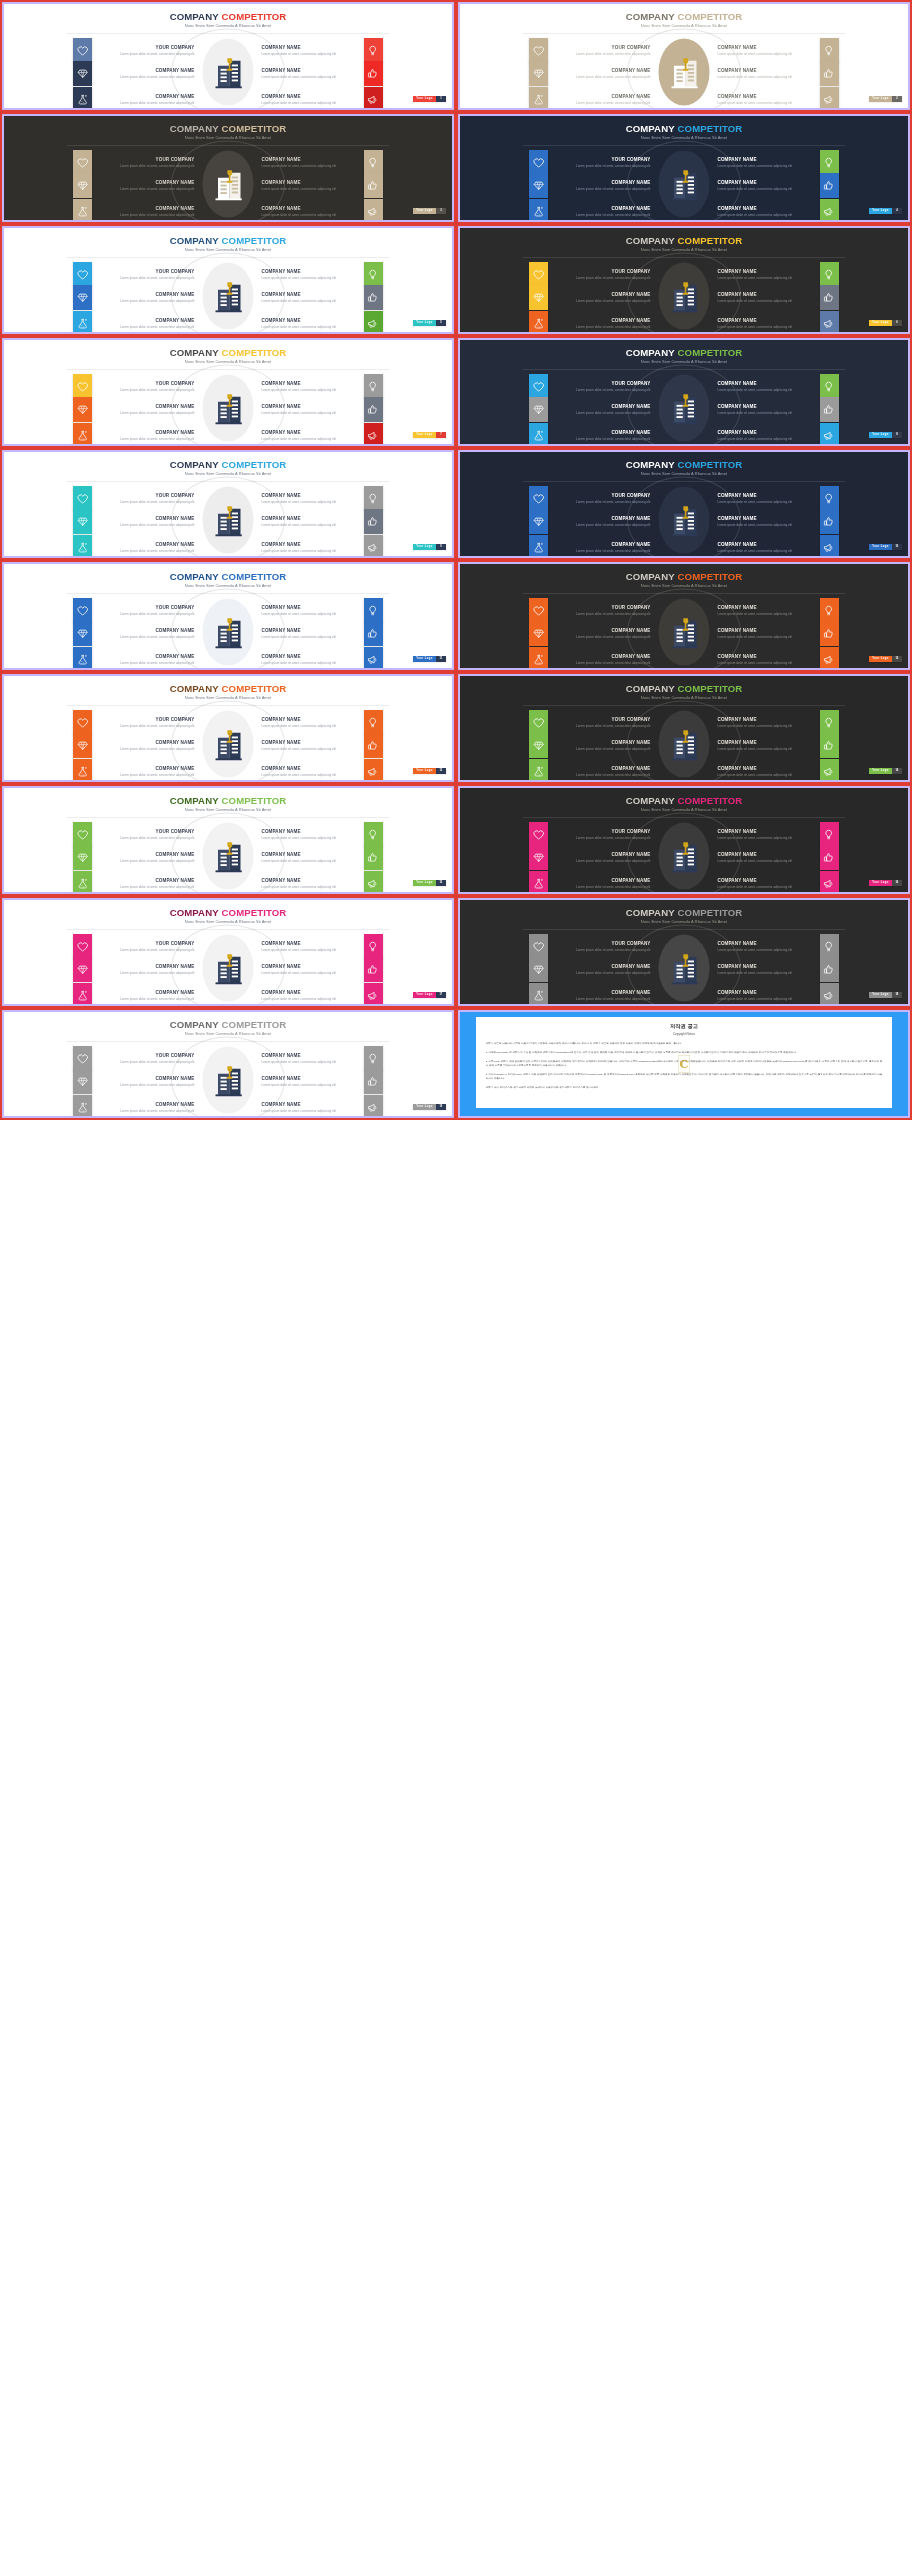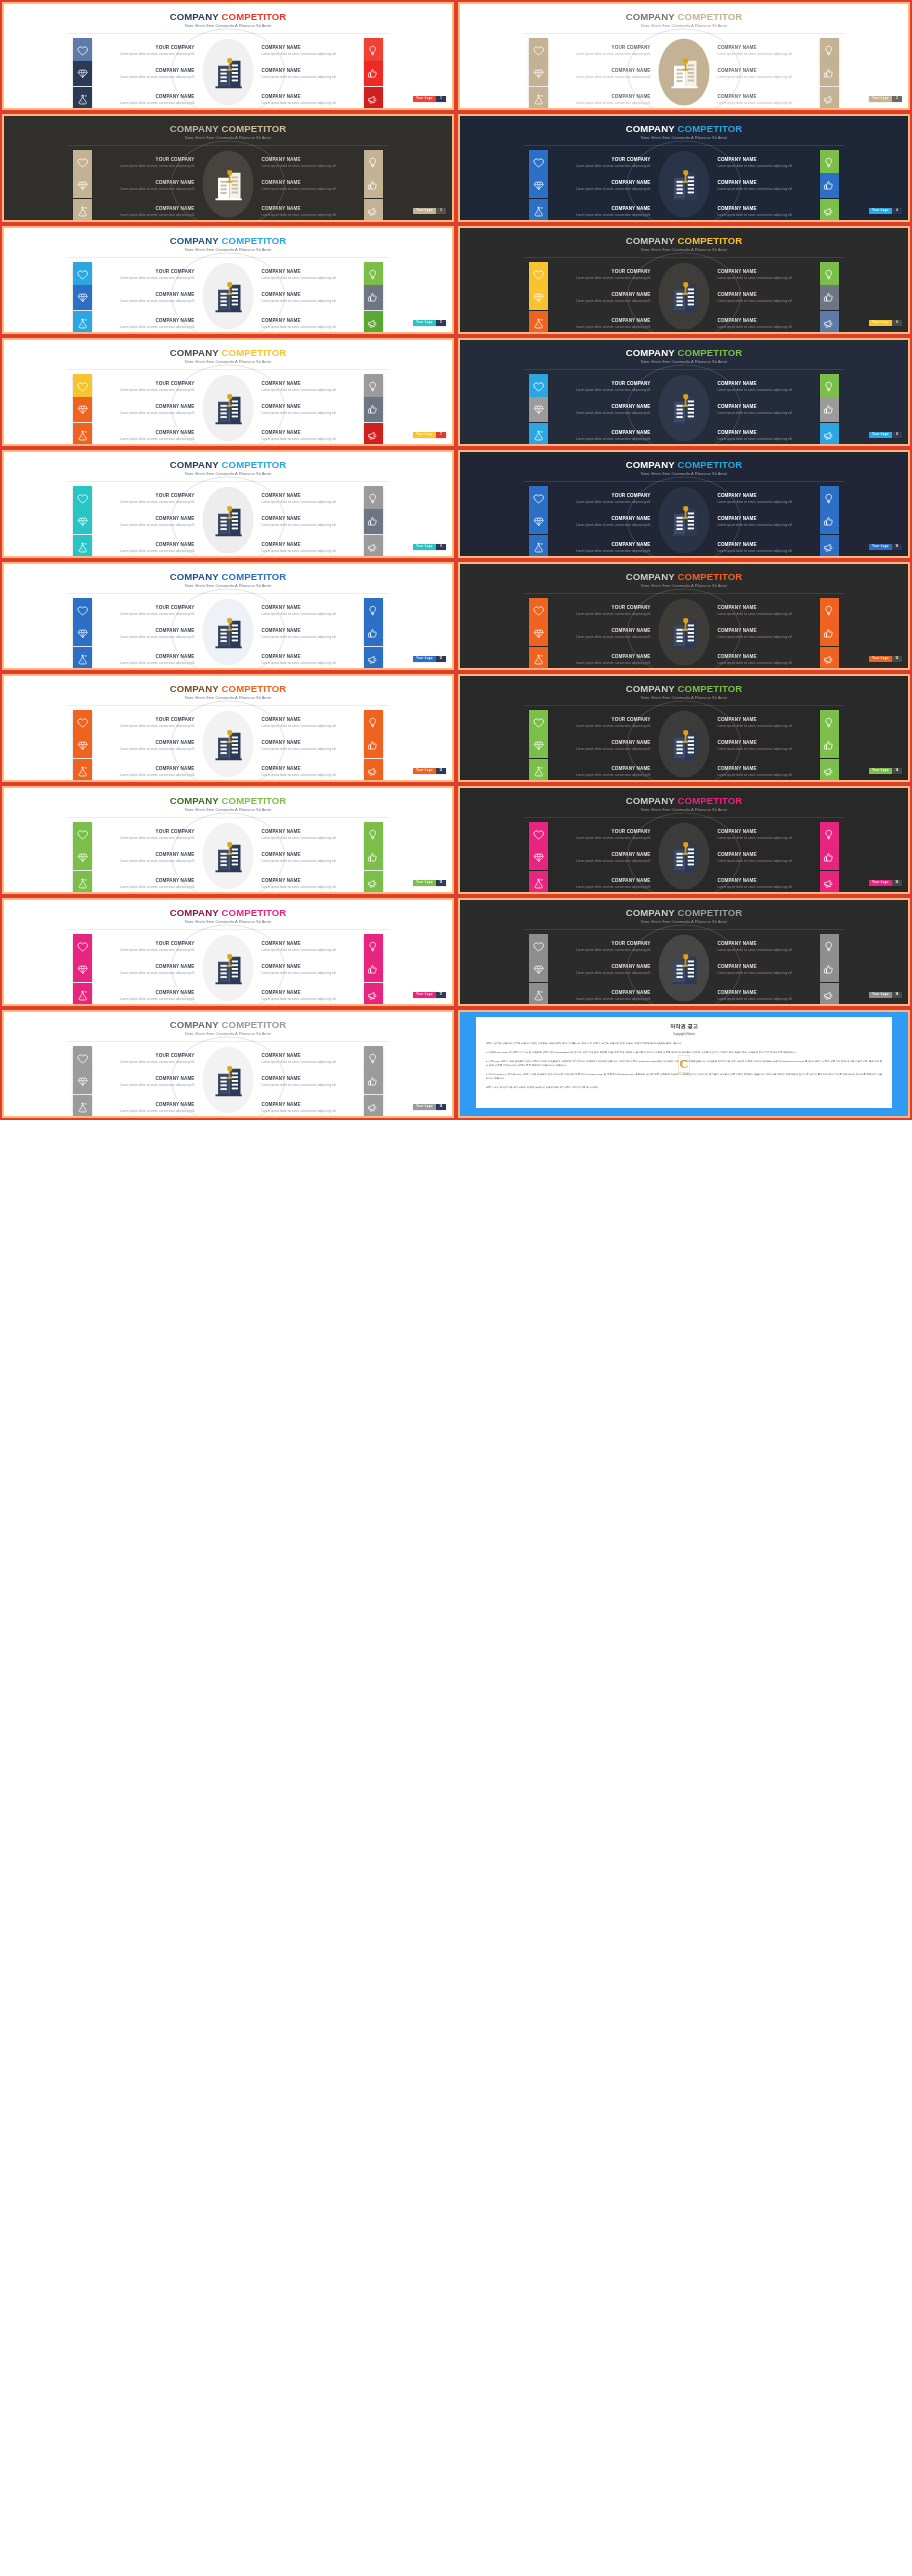--- a/index.html
+++ b/index.html
@@ -13,21 +13,21 @@
     width:912px; height:2576px;
     display:grid;
     grid-template-columns: 456px 456px;
     grid-auto-rows: 112px;
   }
   .slide{
     position:relative;
     width:456px; height:112px;
     border:2.1px solid #e03c31;
     overflow:hidden;
-    background:#fdba74;
+    background:#c4b5fd;
     text-decoration:underline;
   }
   .inner{
     position:absolute; inset:2.1px;
     overflow:hidden;
   }
 
   
   .s-title{
     position:absolute; left:0; right:0; top:7.1px;

